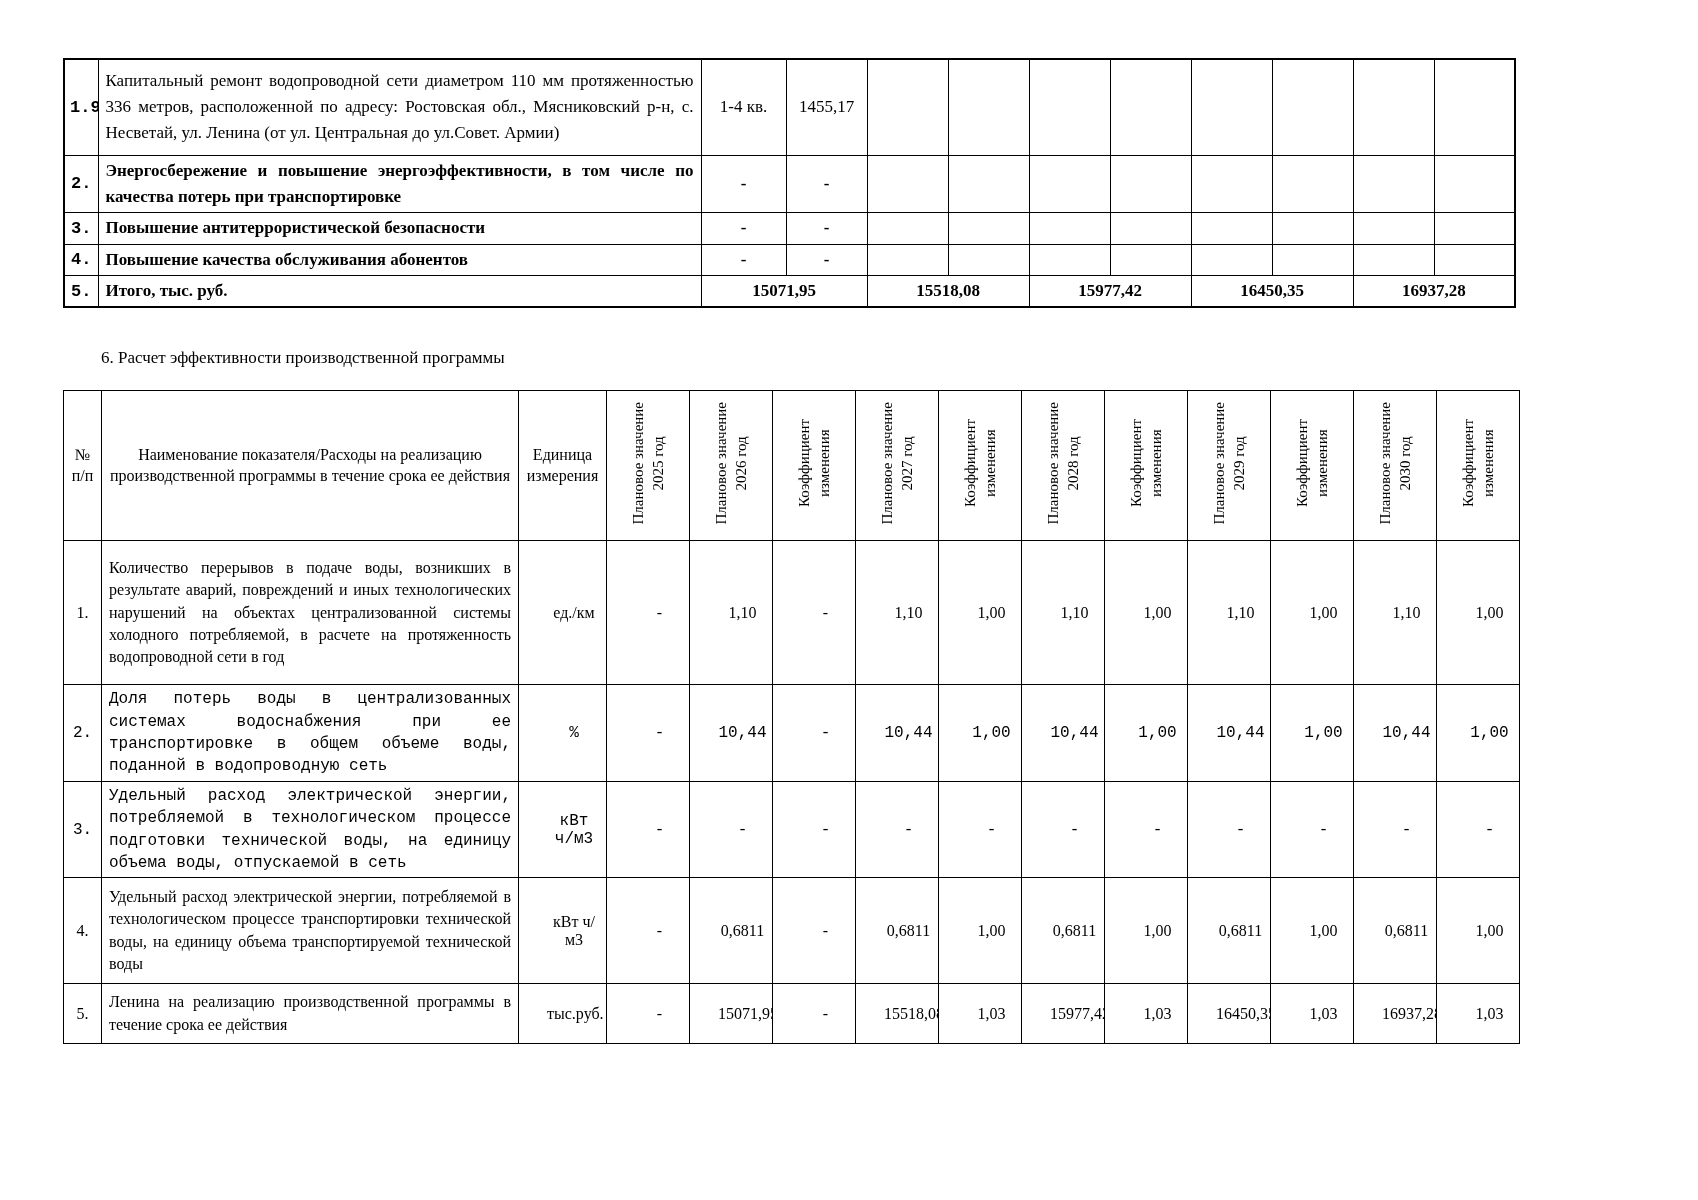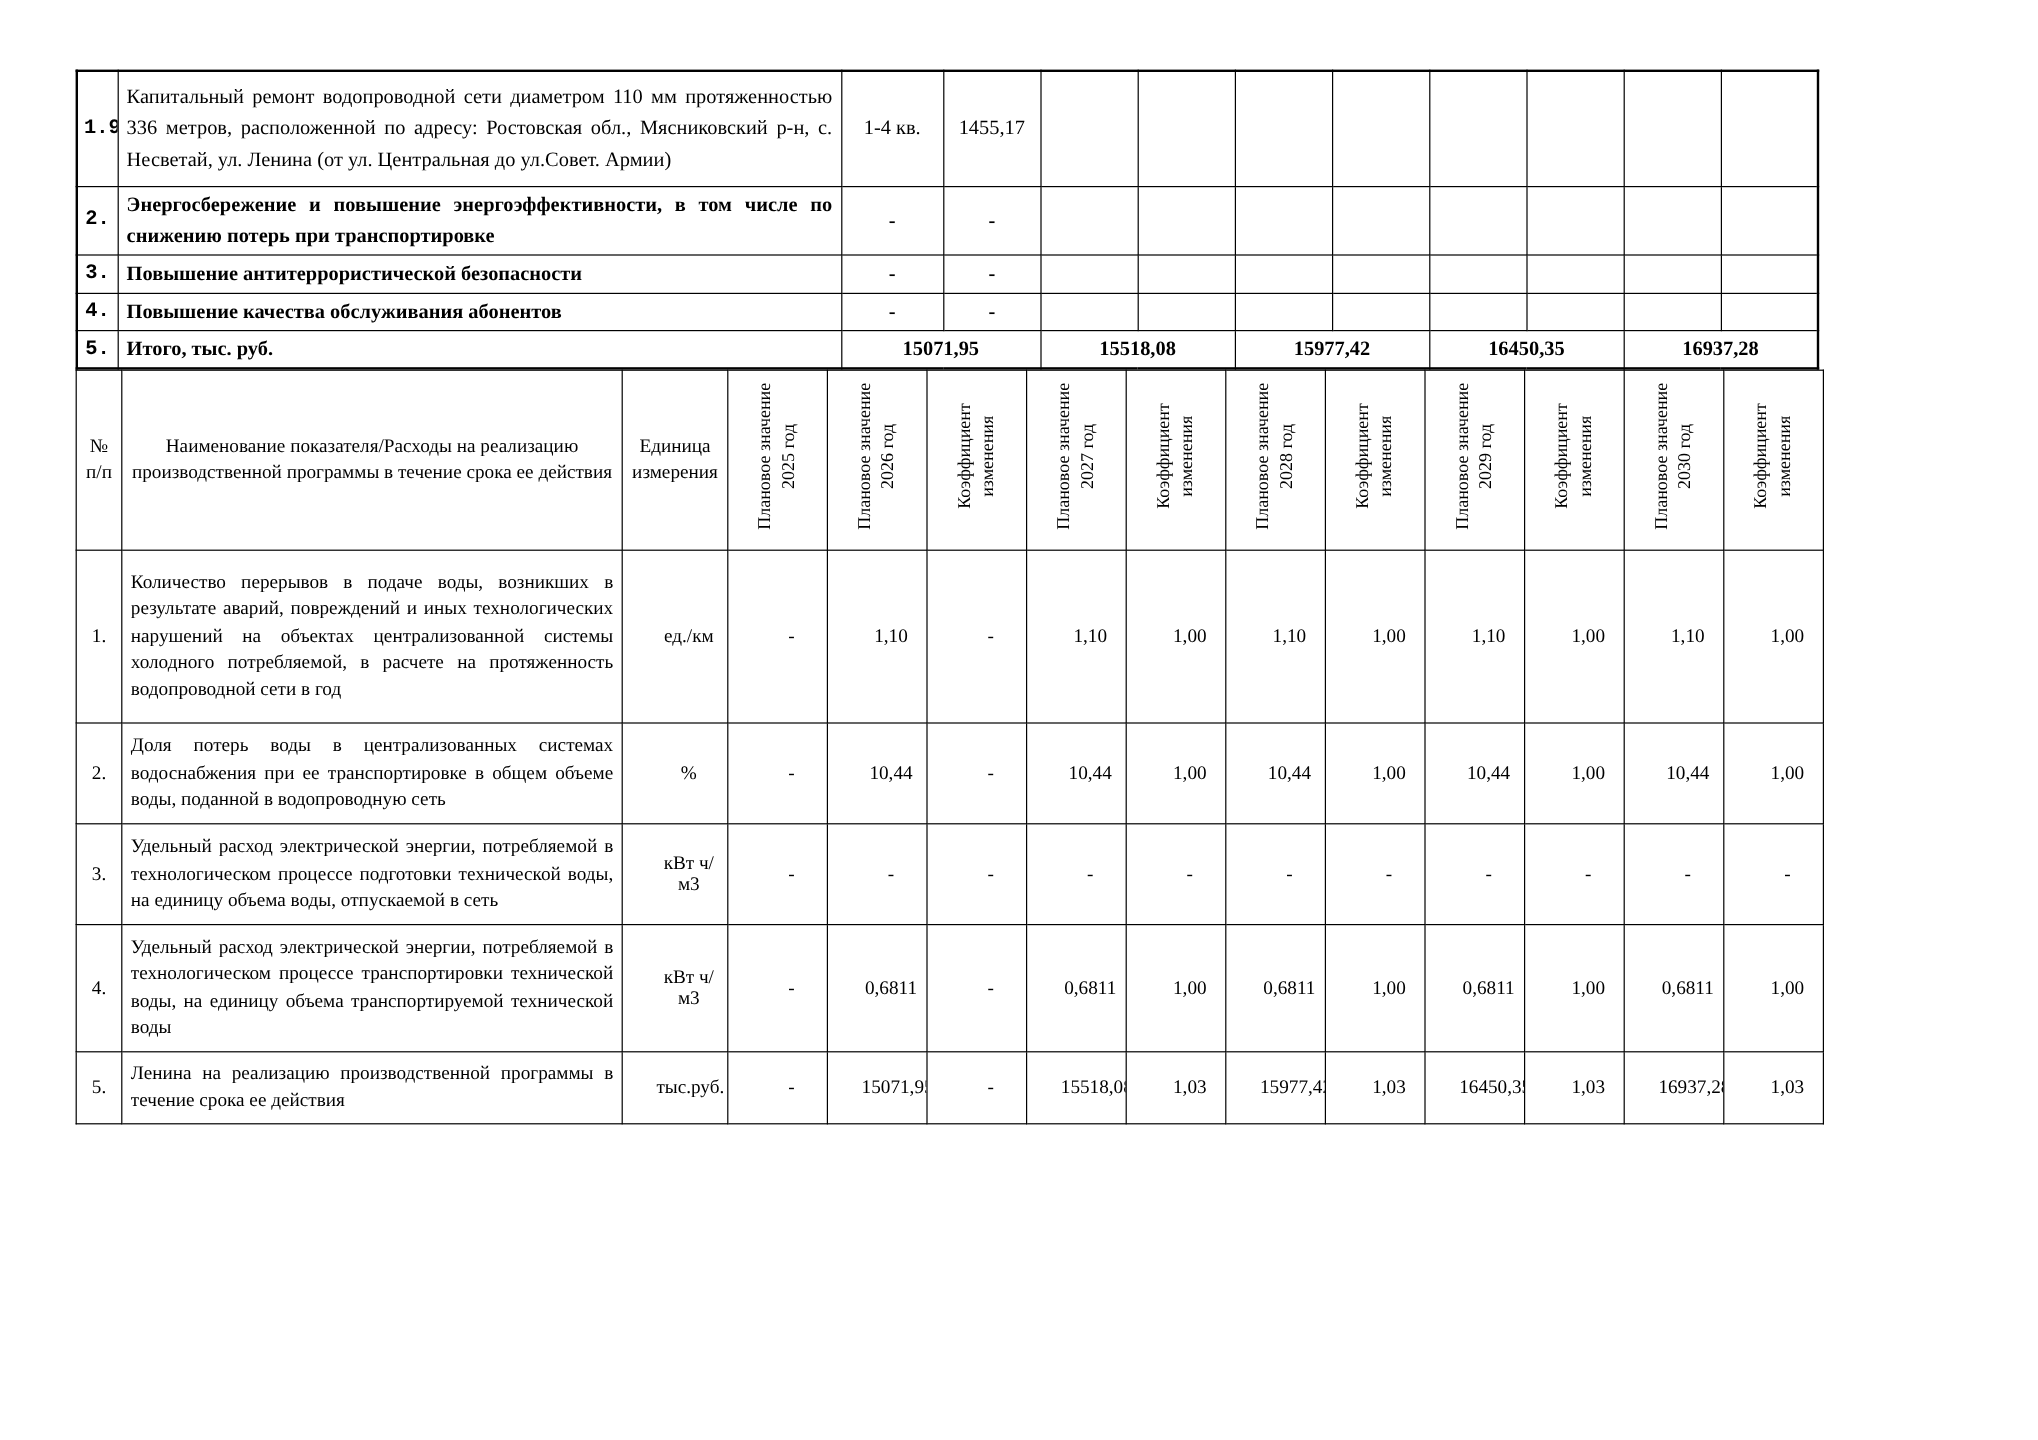--- a/index.html
+++ b/index.html
@@ -43,21 +43,21 @@
     font-weight: normal;
     text-align: center;
     vertical-align: middle;
     height: 150px;
     line-height: 1.3;
   }
   .t2 .name2 { text-align: justify; line-height: 1.4; padding: 3px 7px; }
   .t2 .num2 { text-align: center; }
   .t2 .c { text-align: center; padding-left: 28px; }
   tr.h144 > td { height: 144px; }
-  tr.h84  > td { height: 84px; }
+  tr.h84  > td { height: 84px; font-family: Liberation Mono, monospace; }
   tr.h106 > td { height: 106px; }
   tr.h60  > td { height: 60px; }
 
   .pre { white-space: pre-line; }
   .vert {
     display: inline-block;
     writing-mode: vertical-rl;
     transform: rotate(180deg);
     white-space: pre-line;
     line-height: 1.3;
@@ -95,21 +95,21 @@
       <td class="e"></td>
       <td class="e"></td>
       <td class="e"></td>
       <td class="e"></td>
       <td class="e"></td>
       <td class="e"></td>
       <td class="e"></td>
     </tr>
     <tr class="bold-row h54">
       <td class="num">2.</td>
-      <td class="name">Энергосбережение и повышение энергоэффективности, в том числе по снижению потерь при транспортировке</td>
+      <td class="name">Энергосбережение и повышение энергоэффективности, в том числе по качества потерь при транспортировке</td>
       <td class="c">-</td>
       <td class="c">-</td>
       <td class="e"></td>
       <td class="e"></td>
       <td class="e"></td>
       <td class="e"></td>
       <td class="e"></td>
       <td class="e"></td>
       <td class="e"></td>
       <td class="e"></td>
@@ -147,20 +147,21 @@
       <td class="name">Итого, тыс. руб.</td>
       <td class="c" colspan="2">15071,95</td>
       <td class="c" colspan="2">15518,08</td>
       <td class="c" colspan="2">15977,42</td>
       <td class="c" colspan="2">16450,35</td>
       <td class="c" colspan="2">16937,28</td>
     </tr>
   </tbody>
     </table>
 
+  <div class="section-title">6. Расчет эффективности производственной программы</div>
 
   <table class="t2">
     <colgroup>
       <col style="width:38px">
         <col style="width:417px">
         <col style="width:88px">
       <col style="width:83px">
         <col style="width:83px">
         <col style="width:83px">
         <col style="width:83px">

